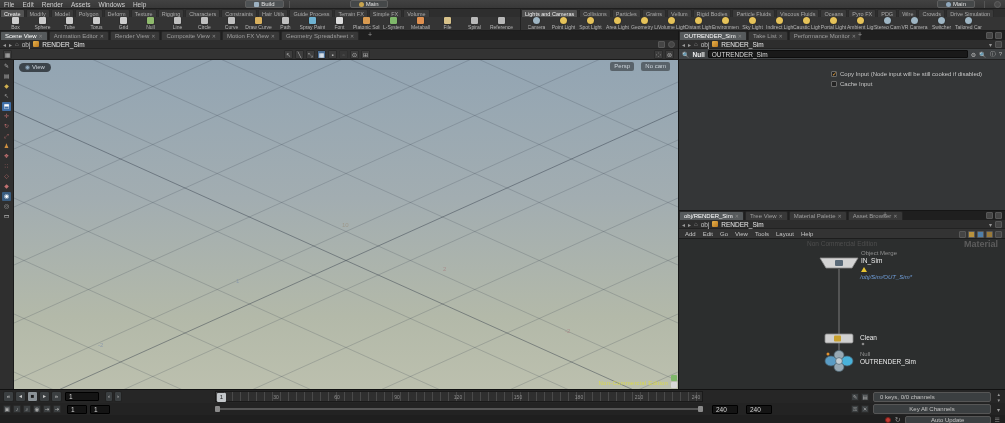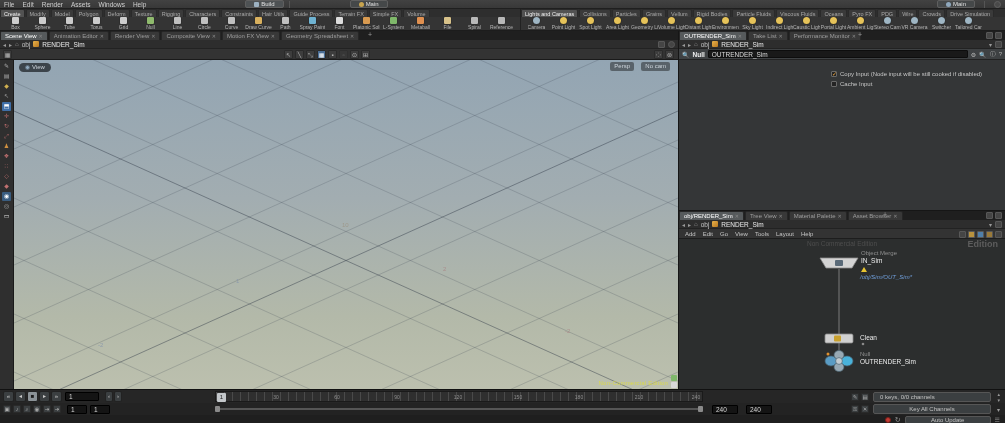--- a/index.html
+++ b/index.html
@@ -637,21 +637,21 @@
   <span class="net-menu" style="background:transparent; border:none; left:auto; right:0; width:130px; justify-content:flex-end; gap:2px;">
     <i class="sm-ico"></i>
     <i class="sm-ico" style="background:#b8923e;"></i>
     <i class="sm-ico" style="background:#4f7faa;"></i>
     <i class="sm-ico" style="background:#9a7a3a;"></i>
     <i class="sm-ico"></i>
   </span>
 
   <div class="net-canvas">
     <span class="net-edition">Non Commercial Edition</span>
-    <span class="net-watermark">Edition</span>
+    <span class="net-watermark">Material</span>
     <svg width="326" height="150">
       <line x1="160" y1="30" x2="160" y2="95" stroke="#7a7a7a" stroke-width="1"></line>
       <line x1="160" y1="104" x2="160" y2="114" stroke="#7a7a7a" stroke-width="1"></line>
 
       <polygon points="141,19 179,19 173,29 147,29" fill="#d4d4d4" stroke="#8a8a8a" stroke-width="0.8"></polygon>
       <rect x="156" y="21" width="8" height="6" rx="1" fill="#5a6a78"></rect>
 
       <rect x="146" y="95" width="28" height="9" rx="1.5" fill="#d0d0d0" stroke="#8a8a8a" stroke-width="0.8"></rect>
       <rect x="155" y="96.5" width="7" height="6" rx="1" fill="#c8a02e"></rect>
 

